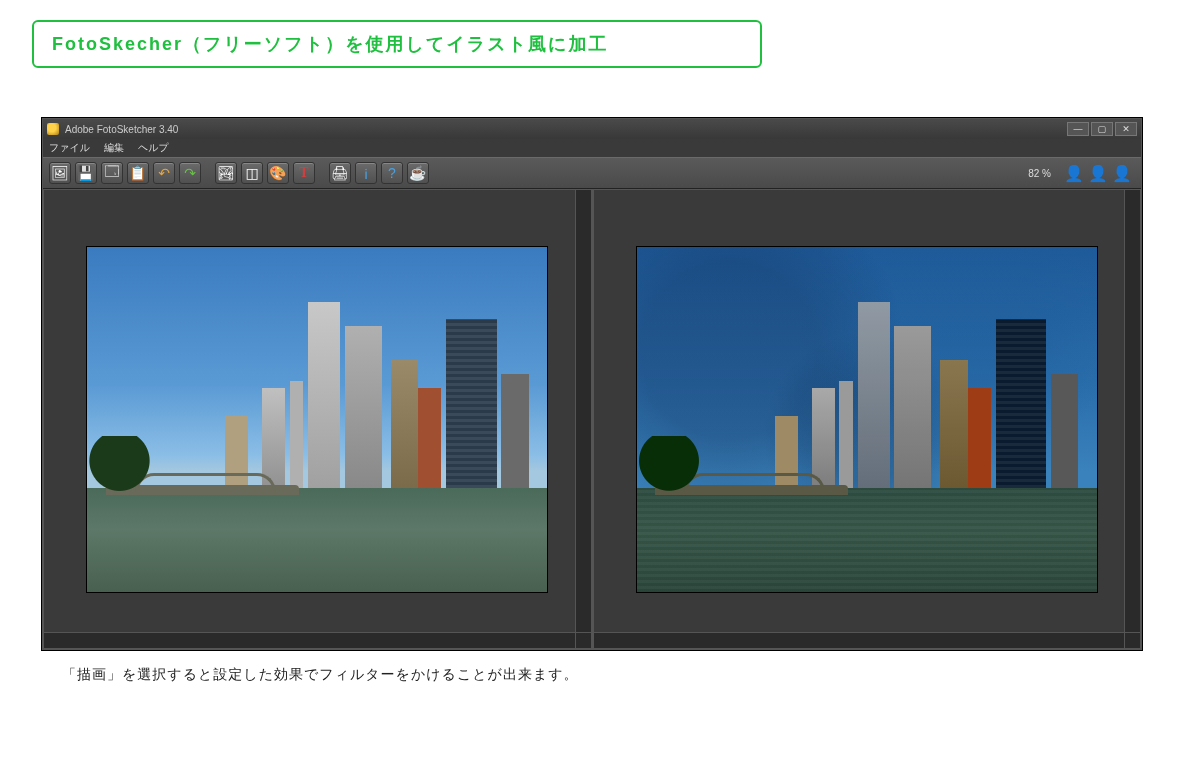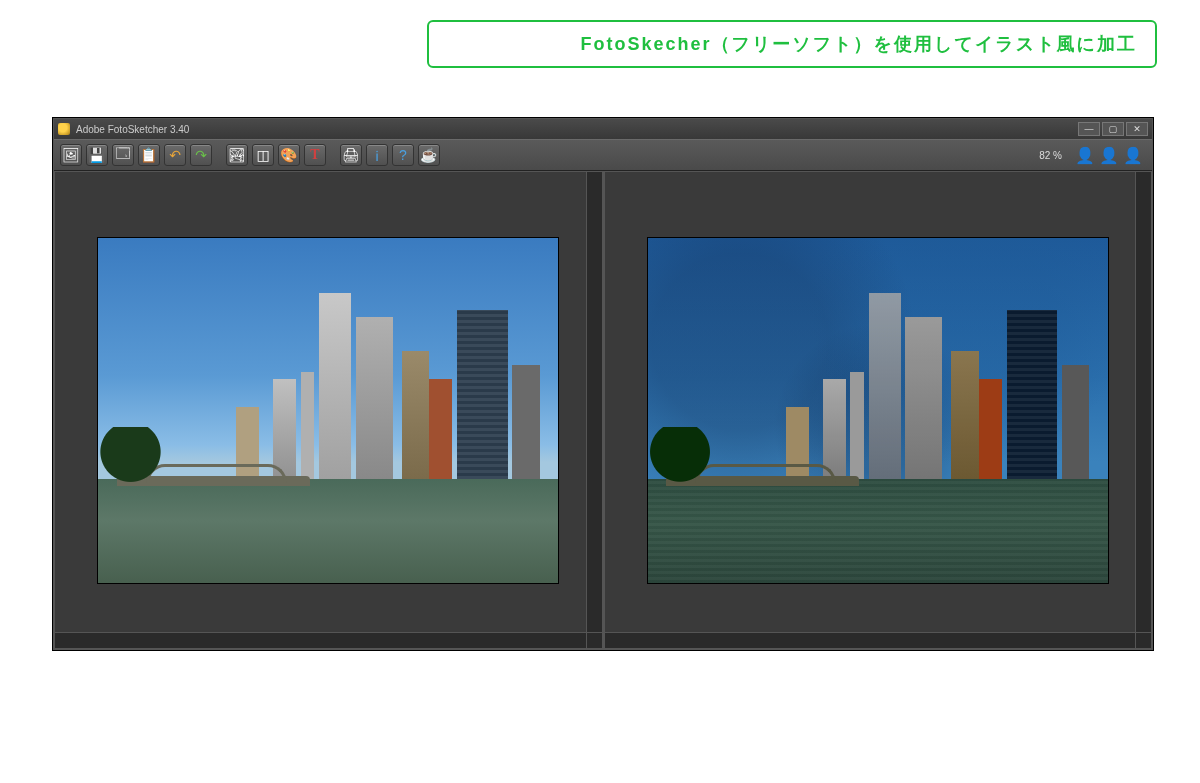--- a/index.html
+++ b/index.html
@@ -4,22 +4,21 @@
 <style>
   * { box-sizing: border-box; margin: 0; padding: 0; }
   body {
     background: #fff;
     font-family: "Hiragino Sans", "Meiryo", sans-serif;
     width: 1200px;
     height: 783px;
     overflow: hidden;
   }
   .page {
-    padding: 20px 43px;
-    text-align: right;
+    padding: 20px 32px;
   }
   .heading-box {
     border: 2px solid #1fbf3f;
     border-radius: 6px;
     padding: 10px 18px;
     color: #1fbf3f;
     font-weight: 700;
     font-size: 18px;
     letter-spacing: 2px;
     margin-bottom: 50px;
@@ -208,20 +207,25 @@
     <div class="title-bar">
       <div class="app-ico"></div>
       <span>Adobe FotoSketcher 3.40</span>
       <div class="win-ctrl">
         <span>—</span>
         <span>▢</span>
         <span>✕</span>
       </div>
     </div>
 
+    <div class="menu-bar">
+      <span>ファイル</span>
+      <span>編集</span>
+      <span>ヘルプ</span>
+    </div>
 
     <div class="toolbar">
       <div class="tbtn">🖼</div>
       <div class="tbtn">💾</div>
       <div class="tbtn">🗔</div>
       <div class="tbtn">📋</div>
       <div class="tbtn" style="color:#e8a53a">↶</div>
       <div class="tbtn" style="color:#6ac04a">↷</div>
       <div class="tbtn sep"></div>
       <div class="tbtn">🏞</div>
@@ -280,14 +284,15 @@
           <div class="tree"></div>
         </div>
         <div class="scroll-v"></div>
         <div class="scroll-h"></div>
         <div class="scroll-c"></div>
       </div>
     </div>
 
   </div>
 
+  <p class="caption">「描画」を選択すると設定した効果でフィルターをかけることが出来ます。</p>
 
 </div>
 
 </body></html>

